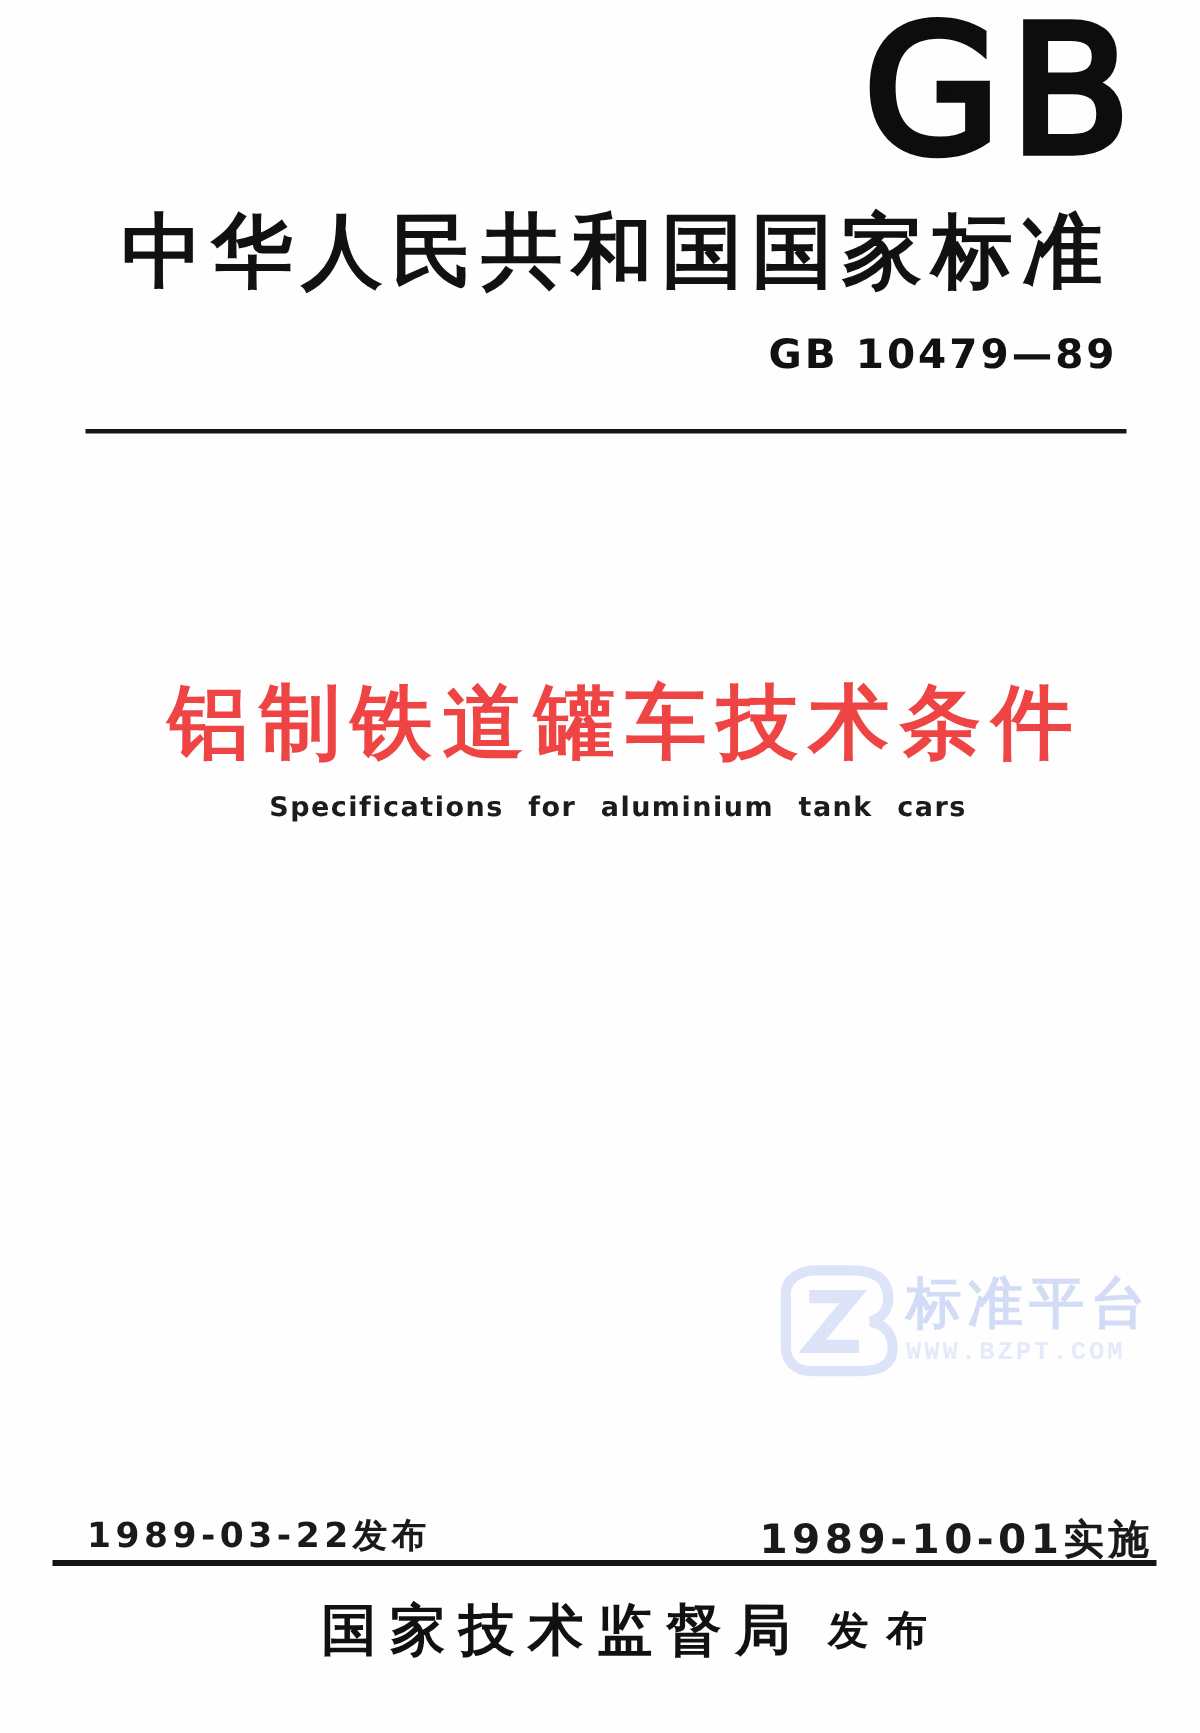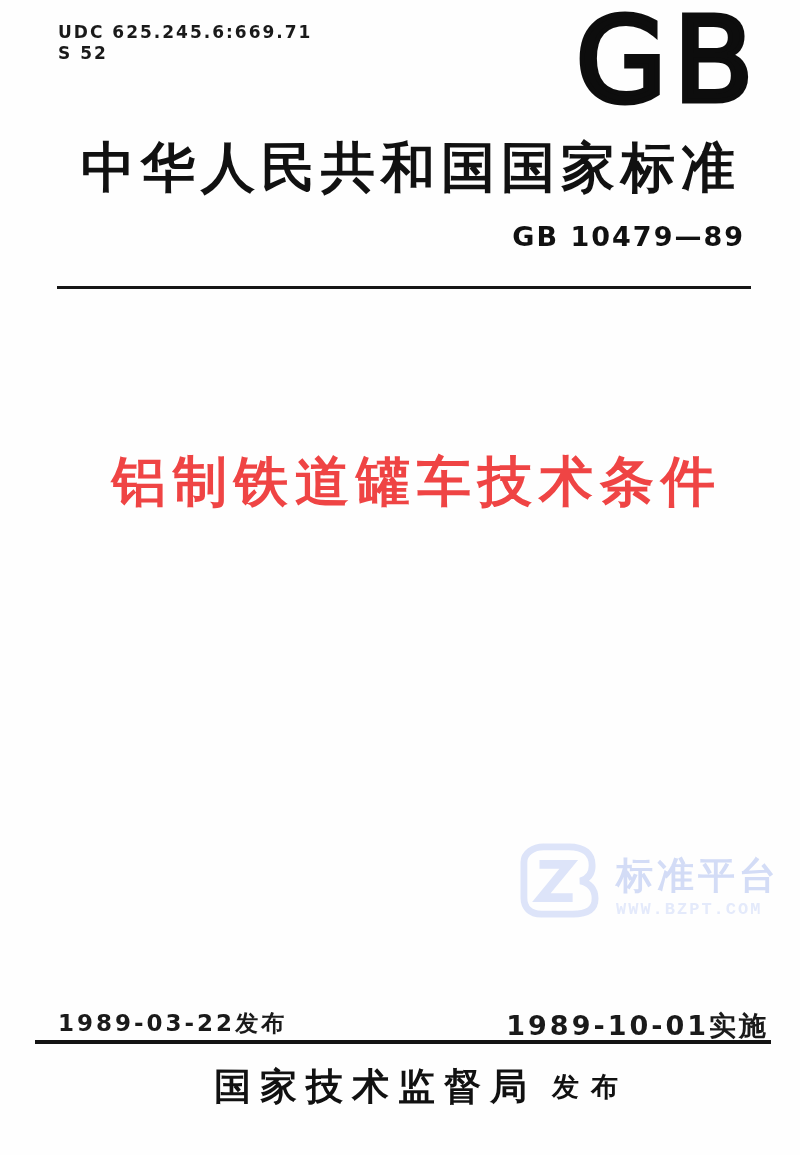--- a/index.html
+++ b/index.html
@@ -76,21 +76,21 @@
     text-align: center;
     font-size: 18px; font-weight: bold;
     letter-spacing: 1px; word-spacing: 9px;
     color: #1c1c1c;
     white-space: nowrap;
   }
 
   
   .watermark {
     position: absolute; left: 518px; top: 841px;
-    display: flex; align-items: flex-end; gap: 16px;
+    display: flex; align-items: flex-start; gap: 4px;
     user-select: none;
   }
   .wm-logo { display: block; }
   .wm-text { display: flex; flex-direction: column; }
   .wm-name {
     font-size: 37px; font-weight: bold;
     letter-spacing: 4px;
     color: #d3dcf6;
     line-height: 44px;
     margin-top: 6px;
@@ -141,32 +141,32 @@
     font-size: 27px; font-weight: 900;
     letter-spacing: 12px;
     color: #111;
   }
 </style>
 </head>
 <body>
 
 <div class="page">
 
-  <div class="udc-block"><span>UDC 625.245.6:669.71</span><br><span>S 52</span></div>
 
   <div class="gb-logo">GB</div>
 
   <div class="header-title">中华人民共和国国家标准</div>
 
   <div class="std-number">GB 10479—89</div>
 
   <div class="rule-top"></div>
 
   <div class="doc-title">铝制铁道罐车技术条件</div>
 
+  <div class="doc-subtitle">Specifications for aluminium tank cars</div>
 
   <div class="watermark">
     <svg class="wm-logo" width="82" height="78" viewBox="0 0 84 80" fill="none" xmlns="http://www.w3.org/2000/svg">
       <path d="M30 6 L52 6 C68 6 76 13 76 25 C76 34 71 39 64 41 C73 43 79 49 79 59 C79 71 70 75 56 75 L24 75 C12 75 6 68 6 58 L6 22 C6 12 16 6 26 6 Z" stroke="#dde4f9" stroke-width="7" fill="none"></path>
       <path d="M22 24 L52 24 L24 58 L56 58" stroke="#dde4f9" stroke-width="9" fill="none"></path>
     </svg>
     <div class="wm-text">
       <div class="wm-name">标准平台</div>
       <div class="wm-url">WWW.BZPT.COM</div>
     </div>

